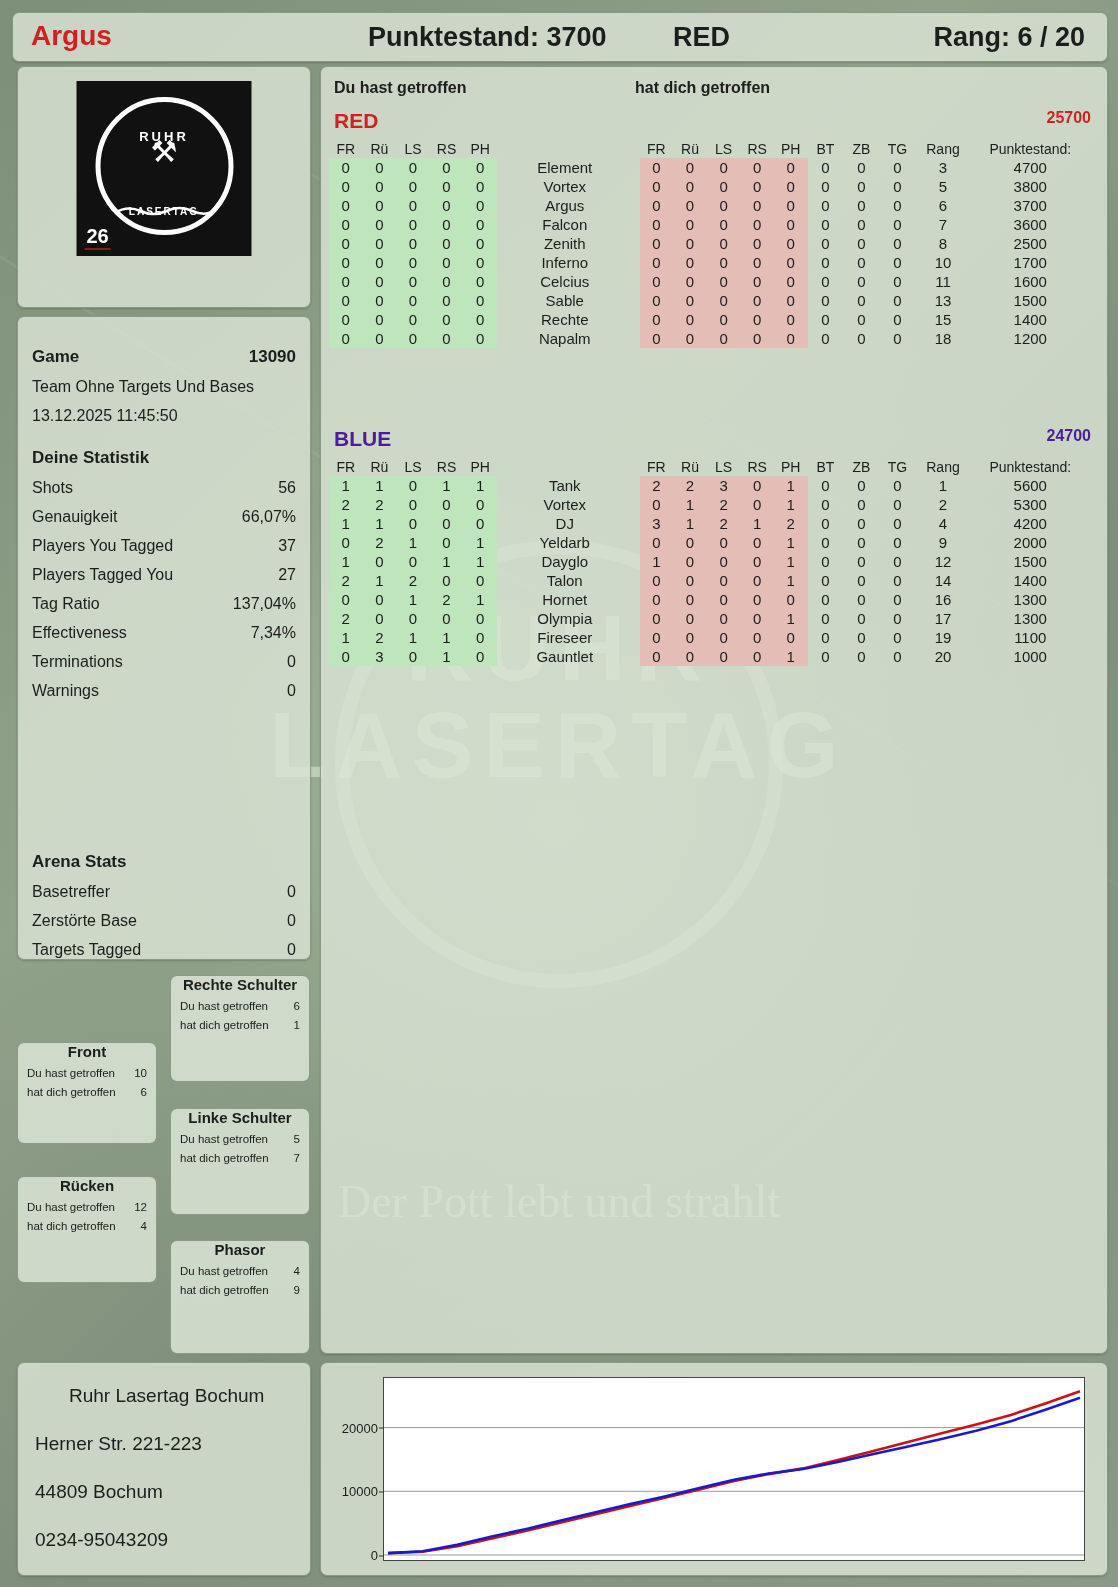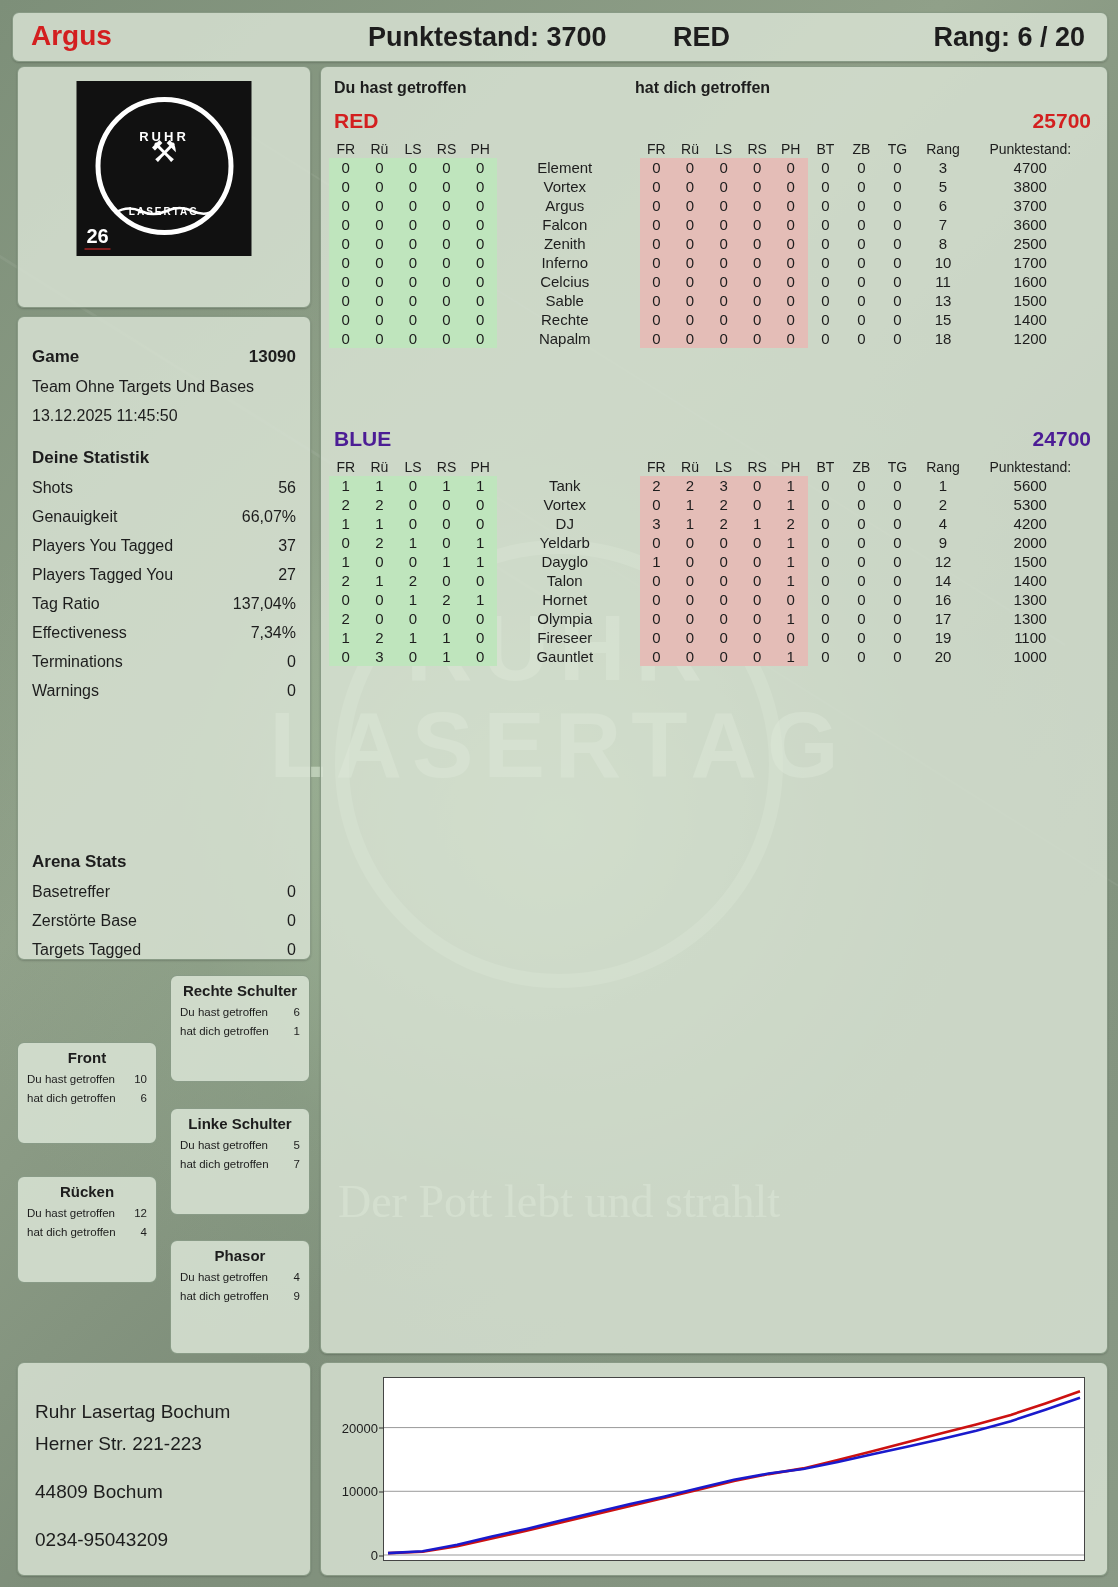--- a/index.html
+++ b/index.html
@@ -67,36 +67,36 @@
   .wave{position:absolute;left:50%;top:124px;transform:translateX(-50%);width:104px;height:12px;}
   .logo .num{position:absolute;left:8px;bottom:6px;color:#fff;font-size:20px;font-weight:bold;border-bottom:2px solid #7f1d1d;padding:0 2px;}
 
   #gamebox{left:17px;top:316px;width:292px;height:642px;padding:0;}
   .gb{position:absolute;left:14px;right:14px;}
   .row{display:flex;justify-content:space-between;font-size:16px;line-height:29px;}
   .sechead{font-size:17px;font-weight:bold;line-height:30px;}
 
   
   .bp{position:absolute;background:rgba(218,228,213,.86);border:1px solid rgba(120,140,118,.8);border-radius:7px;}
-  .bp .t{text-align:center;font-weight:bold;font-size:15px;padding-top:6px;}
+  .bp .t{text-align:center;font-weight:bold;font-size:15px;padding-top:0;}
   .bp .l{display:flex;justify-content:space-between;font-size:11.5px;padding:7px 9px 0 9px;}
   #bp-rs{left:170px;top:975px;width:138px;height:105px;}
   #bp-front{left:17px;top:1042px;width:138px;height:100px;}
   #bp-ls{left:170px;top:1108px;width:138px;height:105px;}
   #bp-ruecken{left:17px;top:1176px;width:138px;height:105px;}
   #bp-phasor{left:170px;top:1240px;width:138px;height:112px;}
 
   #addrbox{left:17px;top:1362px;width:292px;height:212px;}
   .addr{position:absolute;left:17px;font-size:19px;}
 
   
   #board{left:320px;top:66px;width:786px;height:1286px;}
   .bhead{position:absolute;font-size:16px;font-weight:bold;}
   .teamlabel{position:absolute;font-size:21px;font-weight:bold;}
-  .teamtotal{position:absolute;font-size:21px;font-weight:bold;right:16px;}
+  .teamtotal{position:absolute;font-size:16px;font-weight:bold;right:16px;}
 
   table.stats{position:absolute;border-collapse:collapse;font-size:15px;}
   table.stats td,table.stats th{text-align:center;font-weight:normal;}
   .colh{font-size:14px;}
   .cg{background:#bfe5bd;}
   .cr{background:#e4bdb7;}
   .nm{width:110px;text-align:right;padding-right:8px;}
   .sp{width:26px;}
   .num3{width:28px;}
   .rk{width:44px;}
@@ -262,21 +262,21 @@
       <span>Du hast getroffen</span>
       <span>4</span>
     </div>
   <div class="l">
       <span>hat dich getroffen</span>
       <span>9</span>
     </div>
 </div>
 
 <div class="panel" id="addrbox">
-  <div class="addr" style="top:38px;">Ruhr Lasertag Bochum</div>
+  <div class="addr" style="top:22px;margin-left:34px;">Ruhr Lasertag Bochum</div>
   <div class="addr" style="top:70px;">Herner Str. 221-223</div>
   <div class="addr" style="top:118px;">44809 Bochum</div>
   <div class="addr" style="top:166px;">0234-95043209</div>
 </div>
 
 <div class="panel" id="board">
   <div class="bhead" style="left:13px;top:12px;">Du hast getroffen</div>
   <div class="bhead" style="left:314px;top:12px;">hat dich getroffen</div>
 
   <div class="teamlabel" style="left:13px;top:42px;color:#d31f1f;">RED</div>

